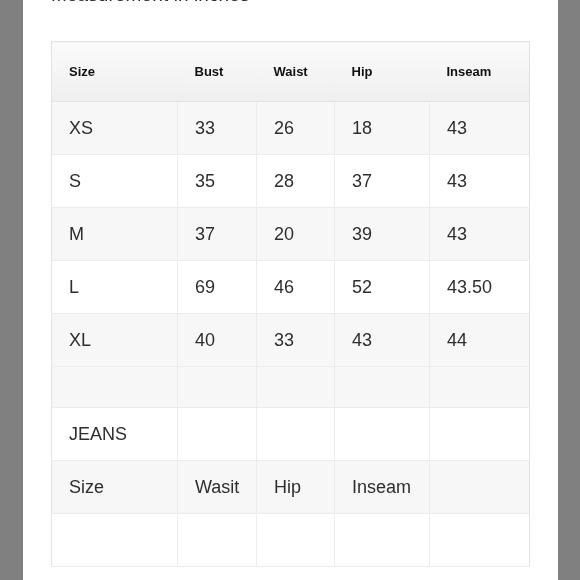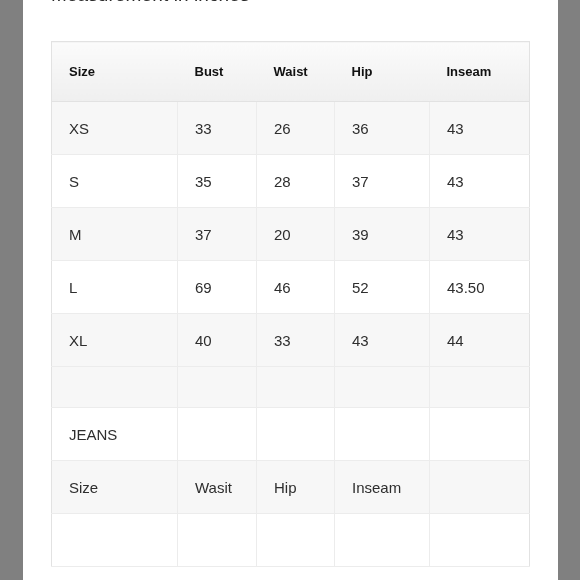--- a/index.html
+++ b/index.html
@@ -87,21 +87,21 @@
     border-bottom: 1px solid #e2e2e2;
     box-sizing: border-box;
     white-space: nowrap;
   }
 
   tbody td {
     height: 53px;
     padding: 0 0 0 17px;
     text-align: left;
     vertical-align: middle;
-    font-size: 15px;
+    font-size: 18px;
     font-weight: 400;
     color: #2e2e2e;
     border-right: 1px solid #ececec;
     border-bottom: 1px solid #ececec;
     box-sizing: border-box;
     white-space: nowrap;
   }
   tbody td:last-child { border-right: none; }
   tbody tr.shade td { background: #f7f7f7; }
   tbody tr.plain td { background: #ffffff; }
@@ -135,21 +135,21 @@
             <th>Waist</th>
             <th>Hip</th>
             <th>Inseam</th>
           </tr>
         </thead>
         <tbody id="table-body">
             <tr class="shade">
               <td>XS</td>
               <td>33</td>
               <td>26</td>
-              <td>36</td>
+              <td>18</td>
               <td>43</td>
             </tr>
             <tr class="plain">
               <td>S</td>
               <td>35</td>
               <td>28</td>
               <td>37</td>
               <td>43</td>
             </tr>
             <tr class="shade">

